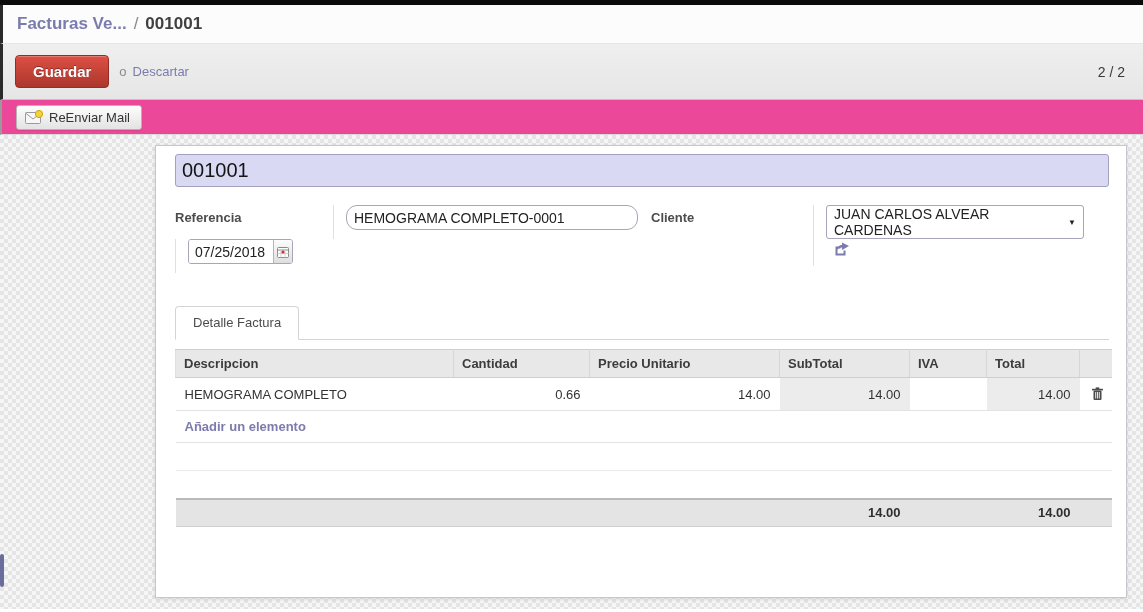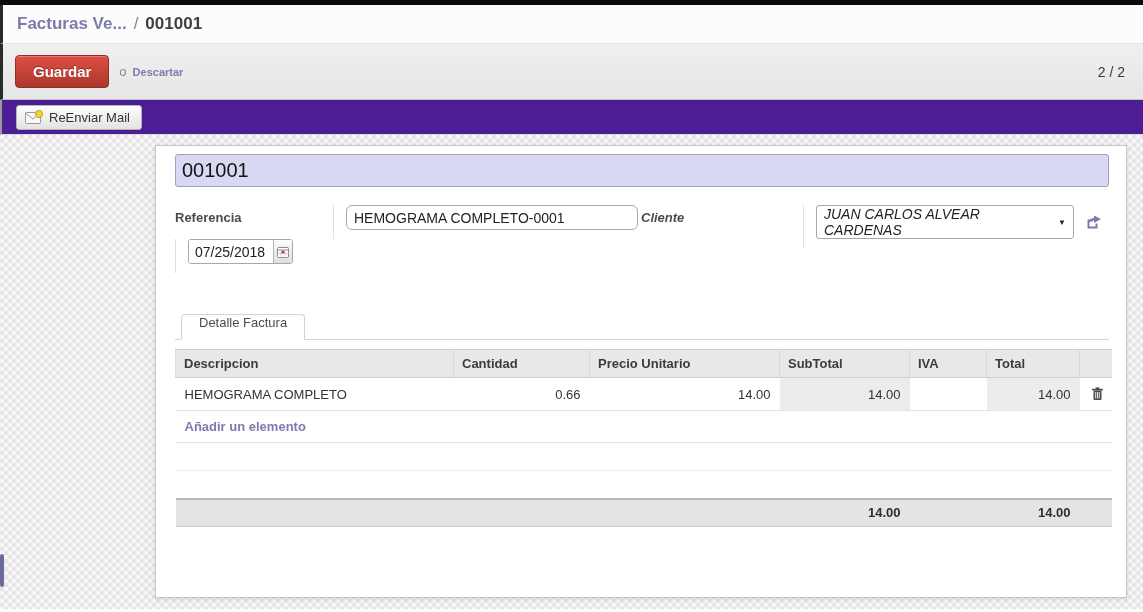--- a/index.html
+++ b/index.html
@@ -15,25 +15,25 @@
   .crumb-sep { color:#888; font-size:17px; margin:0 7px; }
   .crumb-current { color:#404040; font-size:17px; font-weight:bold; }
 
   
   .toolbar { height:56px; background:linear-gradient(#efefef,#e6e6e6); border-bottom:1px solid #c2c2c2;
              display:flex; align-items:center; padding:0 18px 0 12px; border-left:3px solid #2a2a2a; }
   .btn-save { background:linear-gradient(#dd4f43,#ac372d); color:#fff; font-size:15px; font-weight:bold;
               border:1px solid #942d25; border-radius:4px; padding:7px 17px; cursor:pointer;
               text-shadow:0 -1px 0 rgba(0,0,0,.35); box-shadow:inset 0 1px 0 rgba(255,255,255,.25); }
   .or-txt { color:#8a8a8a; font-size:13px; margin:0 6px 0 10px; }
-  .link-discard { color:#7c7bad; font-size:11px; font-weight:bold; text-decoration:none; cursor:pointer; }
+  .link-discard { color:#7c7bad; font-size:13px; font-weight:normal; text-decoration:none; cursor:pointer; }
   .pager { margin-left:auto; color:#3a3a3a; font-size:14px; }
 
   
-  .resend-row { height:35px; background:#4c1d95; border-bottom:1px solid #dadada;
+  .resend-row { height:35px; background:#ec4899; border-bottom:1px solid #dadada;
                 display:flex; align-items:center; padding-left:14px; border-left:2px solid #9a9a9a; }
   .btn-resend { display:flex; align-items:center; gap:5px; background:linear-gradient(#fdfdfd,#e3e3e3);
                 border:1px solid #b5b5b5; border-radius:3px; padding:4px 11px 4px 8px;
                 font-size:13px; color:#333; cursor:pointer; box-shadow:0 1px 1px rgba(0,0,0,.08); }
 
   
   .content { position:relative; height:474px;
     background-color:#f6f6f6;
     background-image:
       linear-gradient(45deg,#e5e5e5 25%,transparent 25%,transparent 75%,#e5e5e5 75%),
@@ -48,43 +48,43 @@
            padding:0 17px 0 19px; }
   .sheet-title { margin-top:26px; font-size:27px; font-weight:bold; color:#222; }
   .inv-number { display:block; width:100%; margin-top:8px; height:33px; background:#d9d9f3;
                 border:1px solid #a2a2c0; border-radius:3px; font-size:20px; color:#141414;
                 padding:0 6px; font-family:"Liberation Sans",sans-serif; outline:none; }
 
   
   .fields { display:flex; margin-top:18px; align-items:flex-start; }
   .fgroup { display:grid; }
   .fgroup.left  { grid-template-columns:158px 305px; }
-  .fgroup.right { grid-template-columns:162px 1fr; margin-left:3px; flex:1;font-style:italic; }
+  .fgroup.right { grid-template-columns:162px 1fr; margin-left:13px; flex:1; }
   .flabel { font-size:13px; font-weight:bold; color:#4c4c4c; padding-top:5px; }
   .fvalue { border-left:1px solid #e0e0e0; padding-left:12px; padding-bottom:9px; min-height:33px; }
-  .txt-input { width:292px; height:25px; border:1px solid #a6a6ba; border-radius:6px;
+  .txt-input { width:292px; height:25px; border:1px solid #a6a6ba; border-radius:11px;
                font-size:14px; color:#222; padding:0 7px; outline:none;
                font-family:"Liberation Sans",sans-serif; }
   .date-wrap { display:inline-flex; align-items:stretch; border:1px solid #a6a6ba; border-radius:3px;
                height:25px; overflow:hidden; background:#fff; }
   .date-input { width:84px; border:none; outline:none; font-size:14px; color:#222; padding:0 2px 0 6px;
                 font-family:"Liberation Sans",sans-serif; }
   .cal-btn { width:19px; background:linear-gradient(#fcfcfc,#dedede); border-left:1px solid #b5b5b5;
              display:flex; align-items:center; justify-content:center; cursor:pointer; }
   .select-box { display:inline-flex; align-items:center; width:258px; height:30px; background:#fff;
                 border:1px solid #a6a6ba; border-radius:3px; padding:16px 7px; cursor:pointer;
                 font-size:14px; color:#222; vertical-align:middle; }
   .select-box .caret { margin-left:auto; font-size:8px; color:#222; }
   .open-rec { display:inline-flex; vertical-align:middle; margin-left:7px; cursor:pointer; }
 
   
   .tabbar { margin-top:29px; border-bottom:1px solid #d4d4d4; padding-left:0; height:38px; position:relative; }
   .tab { position:absolute; bottom:-1px; left:0; background:#fff; border:1px solid #d4d4d4;
-         border-bottom:1px solid #fff; border-radius:4px 4px 0 0; padding:0 17px 9px;
-         font-size:13px; color:#4c4c4c; cursor:pointer;margin-left:6px; }
+         border-bottom:1px solid #fff; border-radius:4px 4px 0 0; padding:8px 17px 9px;
+         font-size:13px; color:#4c4c4c; cursor:pointer; }
 
   
   table.lines { border-collapse:collapse; width:936px; margin-top:9px; font-size:13px; table-layout:fixed; }
   .lines col.c-desc{width:278px}.lines col.c-qty{width:136px}.lines col.c-price{width:190px}
   .lines col.c-sub{width:130px}.lines col.c-iva{width:77px}.lines col.c-tot{width:93px}.lines col.c-del{width:32px}
   .lines thead th { background:#e8e8e8; border-top:1px solid #cfcfcf; border-bottom:1px solid #cfcfcf;
                     border-right:1px solid #d6d6d6; font-weight:bold; color:#3c3c3c; text-align:left;
                     padding:6px 8px; height:27px; }
   .lines thead th:first-child { border-left:1px solid #e0e0e0; }
   .lines thead th:last-child { border-right:none; }

